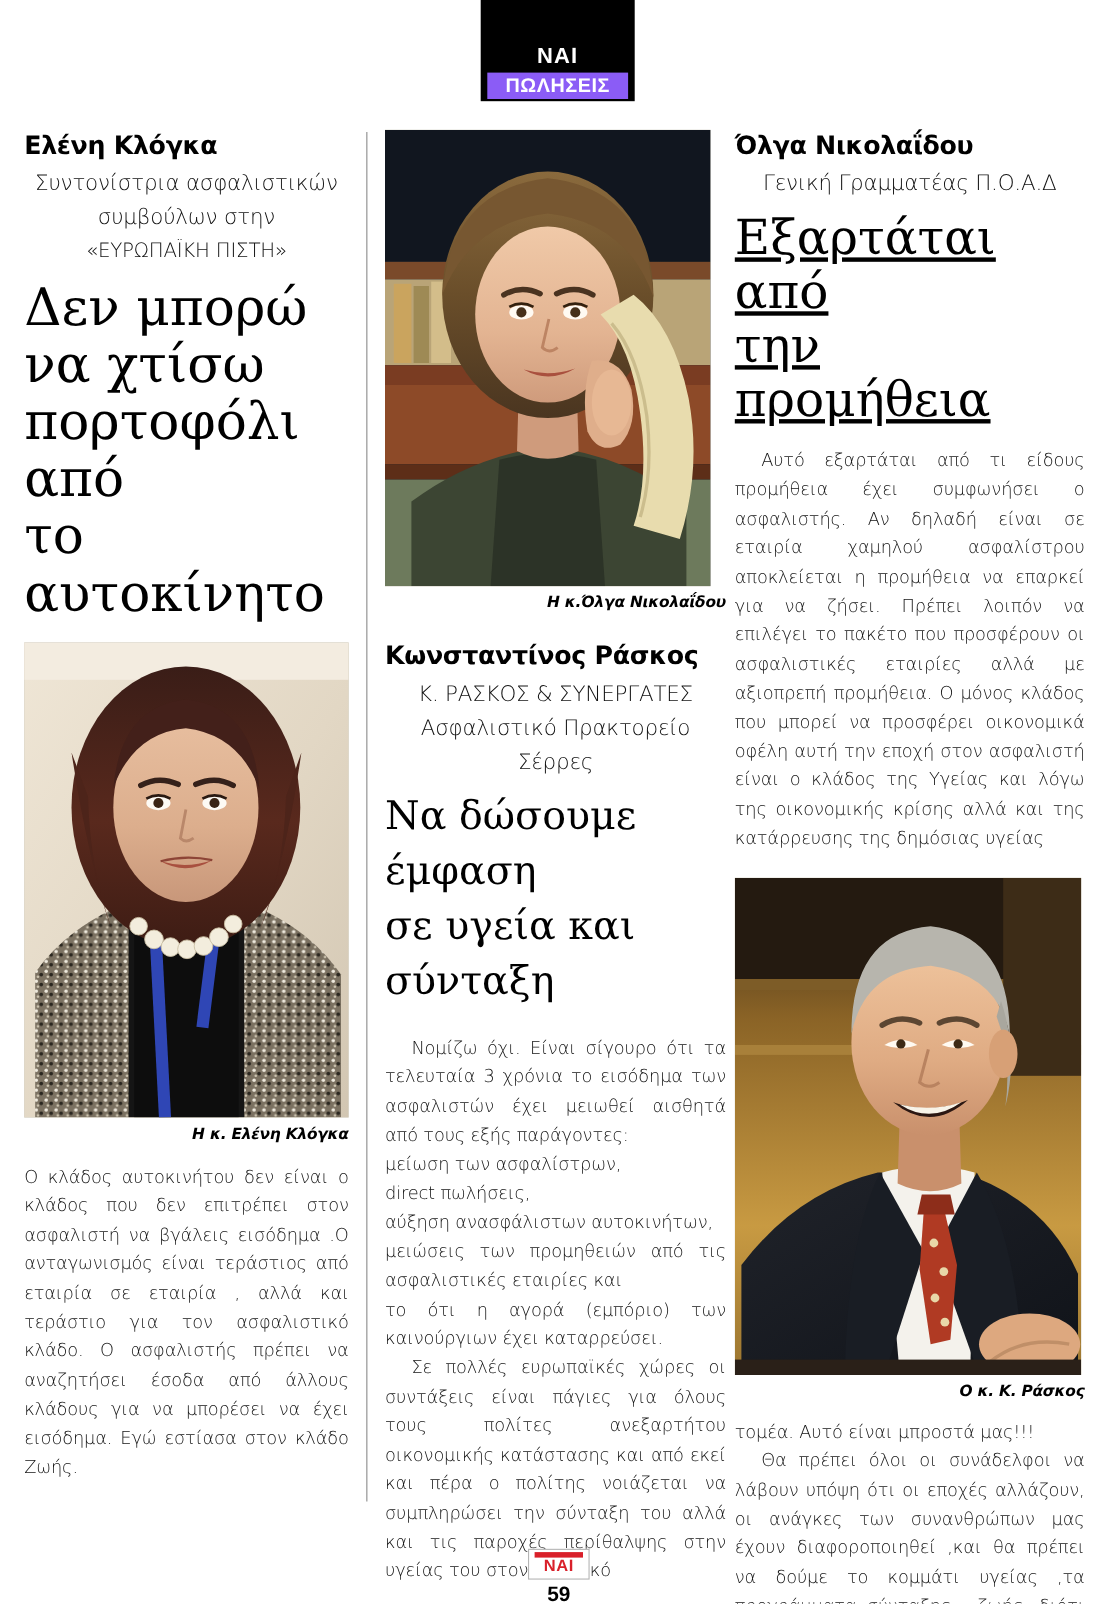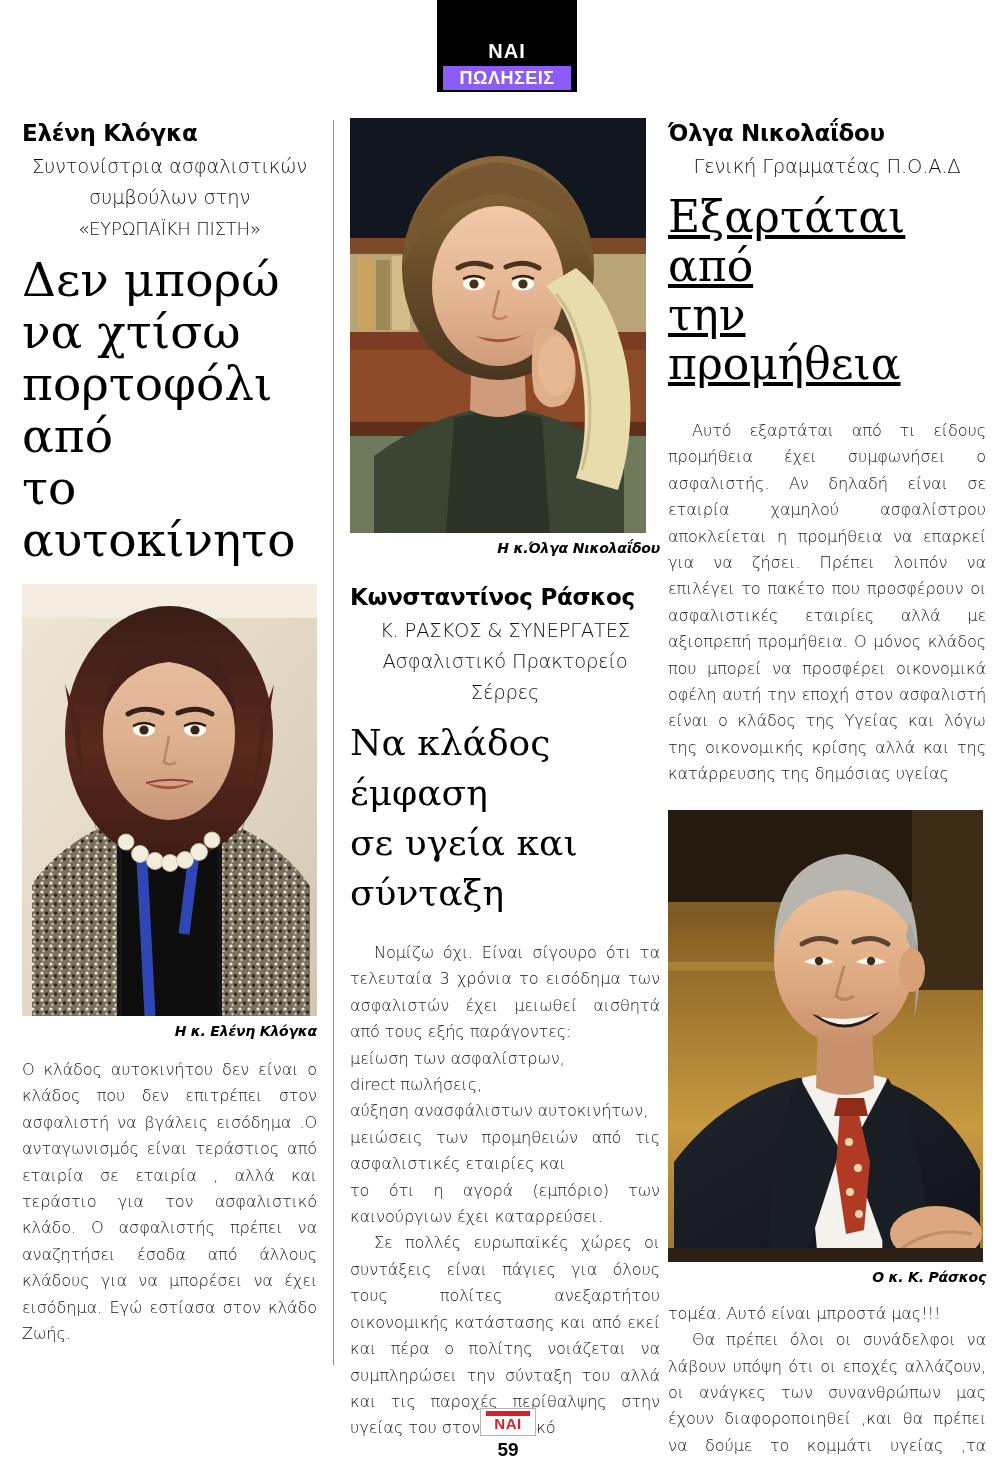--- a/index.html
+++ b/index.html
@@ -367,21 +367,21 @@
     </svg>
   </div>
 
   <div class="caption">Η κ.Όλγα Νικολαΐδου</div>
 
   <h2 class="person-name" style="margin-top:24px;">Κωνσταντίνος Ράσκος</h2>
   <div class="person-role">Κ. ΡΑΣΚΟΣ &amp; ΣΥΝΕΡΓΑΤΕΣ</div>
   <div class="person-role">Ασφαλιστικό Πρακτορείο Σέρρες</div>
 
   <h1 class="headline mid">
-    <div>Να κλάδος</div>
+    <div>Να δώσουμε</div>
     <div>έμφαση</div>
     <div>σε υγεία και</div>
     <div>σύνταξη</div>
   </h1>
 
   <div class="body-text" style="margin-top:22px;">
     <p>Νομίζω όχι. Είναι σίγουρο ότι τα τελευταία 3 χρόνια το εισόδημα των ασφαλιστών έχει μειωθεί  αισθητά από τους εξής παράγοντες:</p>
     <p class="noindent">μείωση των ασφαλίστρων,</p>
     <p class="noindent">direct πωλήσεις,</p>
     <p class="noindent">αύξηση ανασφάλιστων αυτοκινήτων,</p>
@@ -394,21 +394,21 @@
 <div class="col col-right">
 
   <h2 class="person-name">Όλγα Νικολαΐδου</h2>
   <div class="person-role">Γενική  Γραμματέας  Π.Ο.Α.Δ</div>
 
   <h1 class="headline right">
     <div>Εξαρτάται  από</div>
     <div>την  προμήθεια</div>
   </h1>
 
-  <div class="body-text" style="margin-top:30px;">
+  <div class="body-text" style="margin-top:18px;">
     <p>Αυτό εξαρτάται από τι είδους προμήθεια  έχει συμφωνήσει ο ασφαλιστής. Αν δηλαδή είναι σε εταιρία χαμηλού ασφαλίστρου αποκλείεται η προμήθεια να επαρκεί για να ζήσει. Πρέπει λοιπόν να επιλέγει το πακέτο που προσφέρουν οι ασφαλιστικές εταιρίες αλλά με αξιοπρεπή προμήθεια. Ο μόνος κλάδος που μπορεί να προσφέρει οικονομικά οφέλη αυτή την εποχή στον ασφαλιστή είναι ο κλάδος της Υγείας και λόγω της οικονομικής κρίσης αλλά και της κατάρρευσης της δημόσιας υγείας</p>
   </div>
 
   <div class="photo photo-raskos" style="margin-top:22px;">
     <svg viewBox="0 0 315 452" preserveAspectRatio="xMidYMid slice" aria-hidden="true">
       <defs>
         <linearGradient id="wallR" x1="0" y1="0" x2="0" y2="1">
           <stop offset="0%" stop-color="#3a2a18"></stop>
           <stop offset="28%" stop-color="#8a6326"></stop>
           <stop offset="70%" stop-color="#c89a42"></stop>

